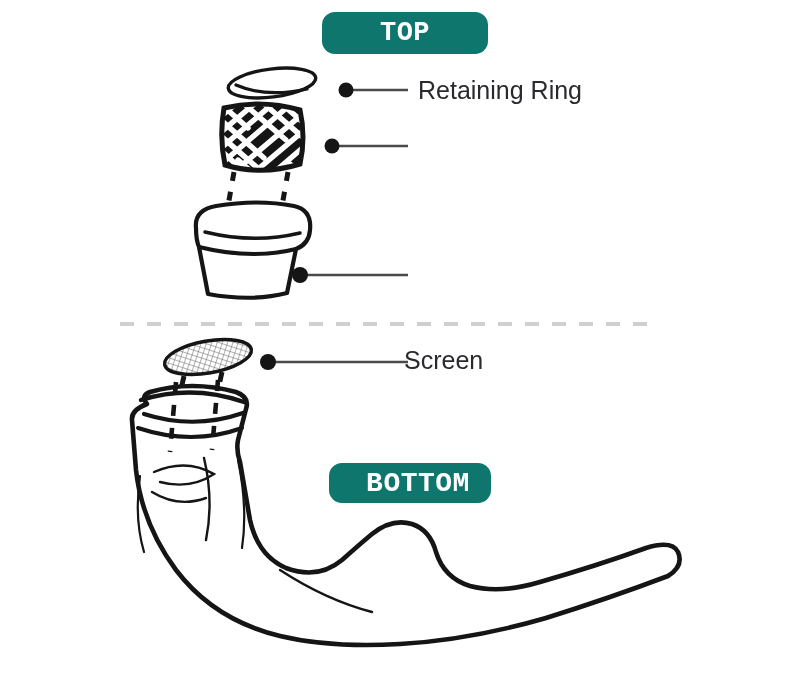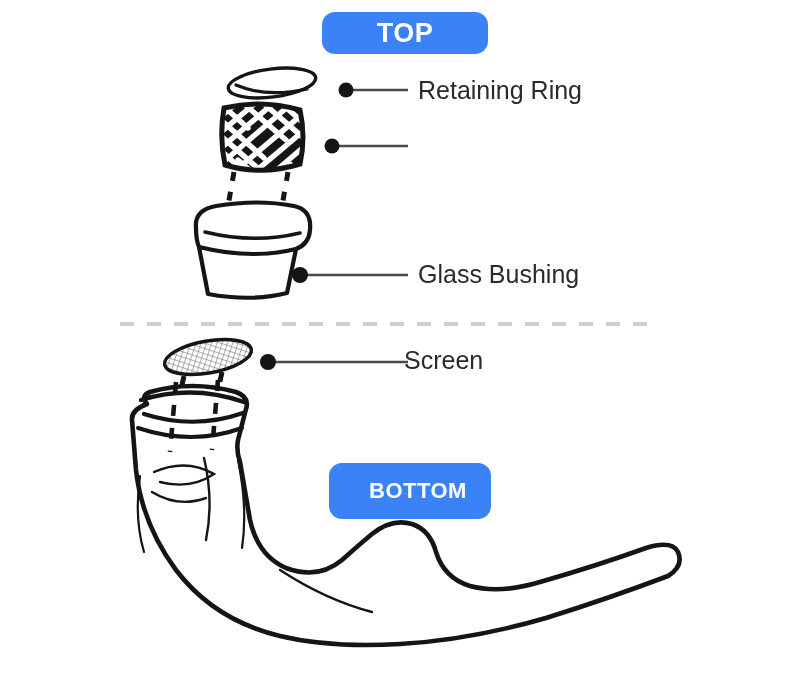--- a/index.html
+++ b/index.html
@@ -22,44 +22,44 @@
   }
   #art-layer {
     position: absolute;
     left: 0;
     top: 0;
     width: 800px;
     height: 700px;
   }
   .section-badge {
     position: absolute;
-    background: #3b82f6;
+    background: #0f766e;
     color: #ffffff;
     border-radius: 13px;
-    font-family: Liberation Sans, sans-serif;
+    font-family: Liberation Mono, monospace;
     font-weight: bold;
     letter-spacing: 0.5px;
     display: flex;
     align-items: center;
     justify-content: center;
     box-sizing: border-box;
   }
   #badge-top {
     left: 322px;
     top: 12px;
     width: 166px;
     height: 42px;
     font-size: 27px;
   }
   #badge-bottom {
     left: 329px;
     top: 463px;
     width: 162px;
-    height: 56px;
-    font-size: 22px;
+    height: 40px;
+    font-size: 28px;
     padding-left: 16px;
   }
   .callout-label {
     position: absolute;
     color: #2a2a2e;
     font-family: "Liberation Sans", sans-serif;
     font-size: 25px;
     font-weight: normal;
     white-space: nowrap;
     line-height: 1;
@@ -217,17 +217,16 @@
     </g>
   </svg>
 
   <div class="section-badge" id="badge-top">TOP</div>
 
   <div class="section-badge" id="badge-bottom">BOTTOM</div>
 
   <div class="callout-label" id="label-retaining-ring">Retaining Ring</div>
 
 
-  <div class="callout-label" id="label-glass-bushing">Glass Bushing</div>
 
   <div class="callout-label" id="label-screen">Screen</div>
 
 </div>
 
 </body></html>

